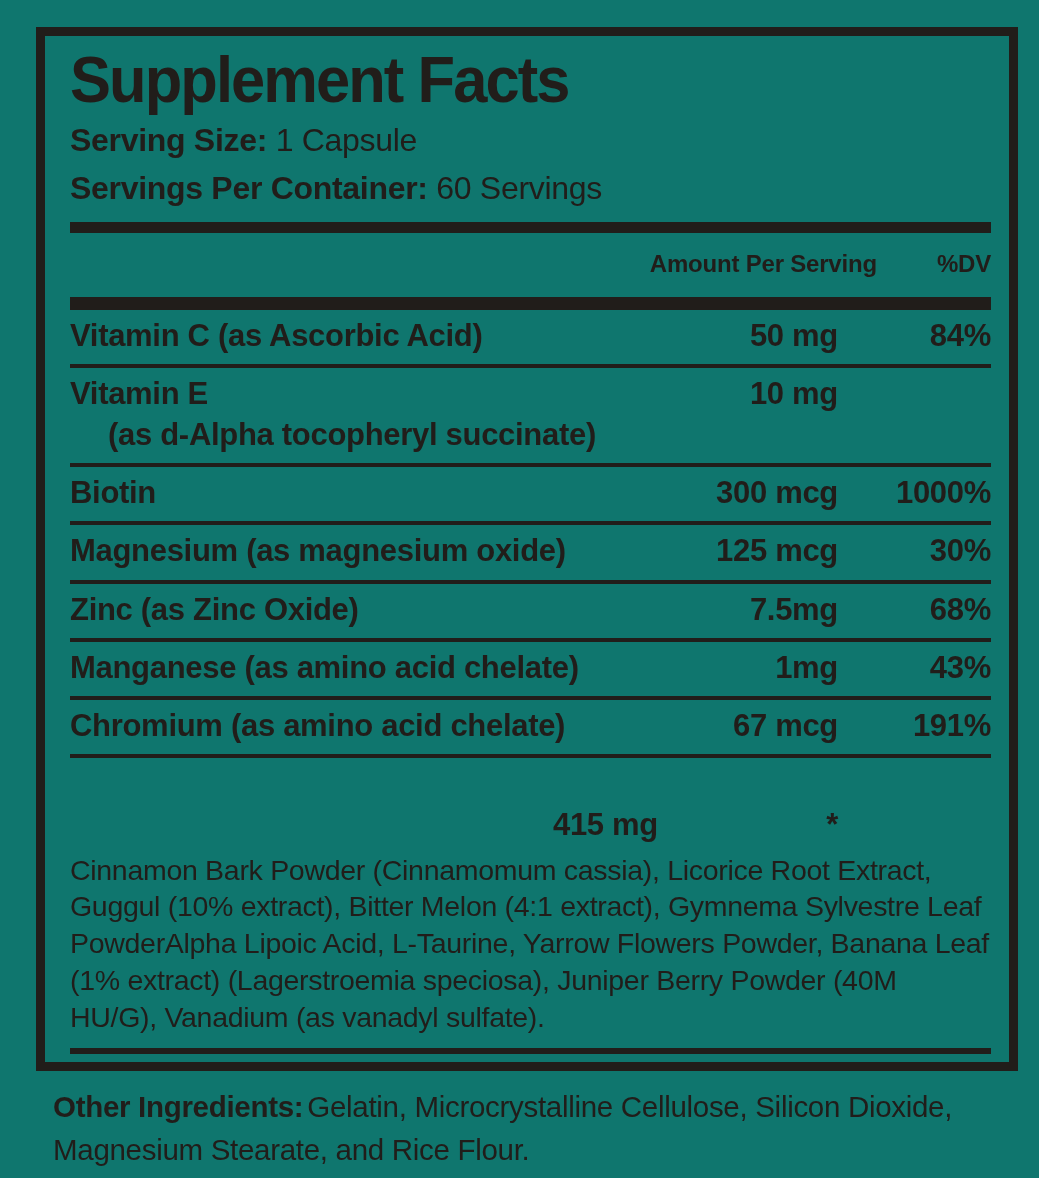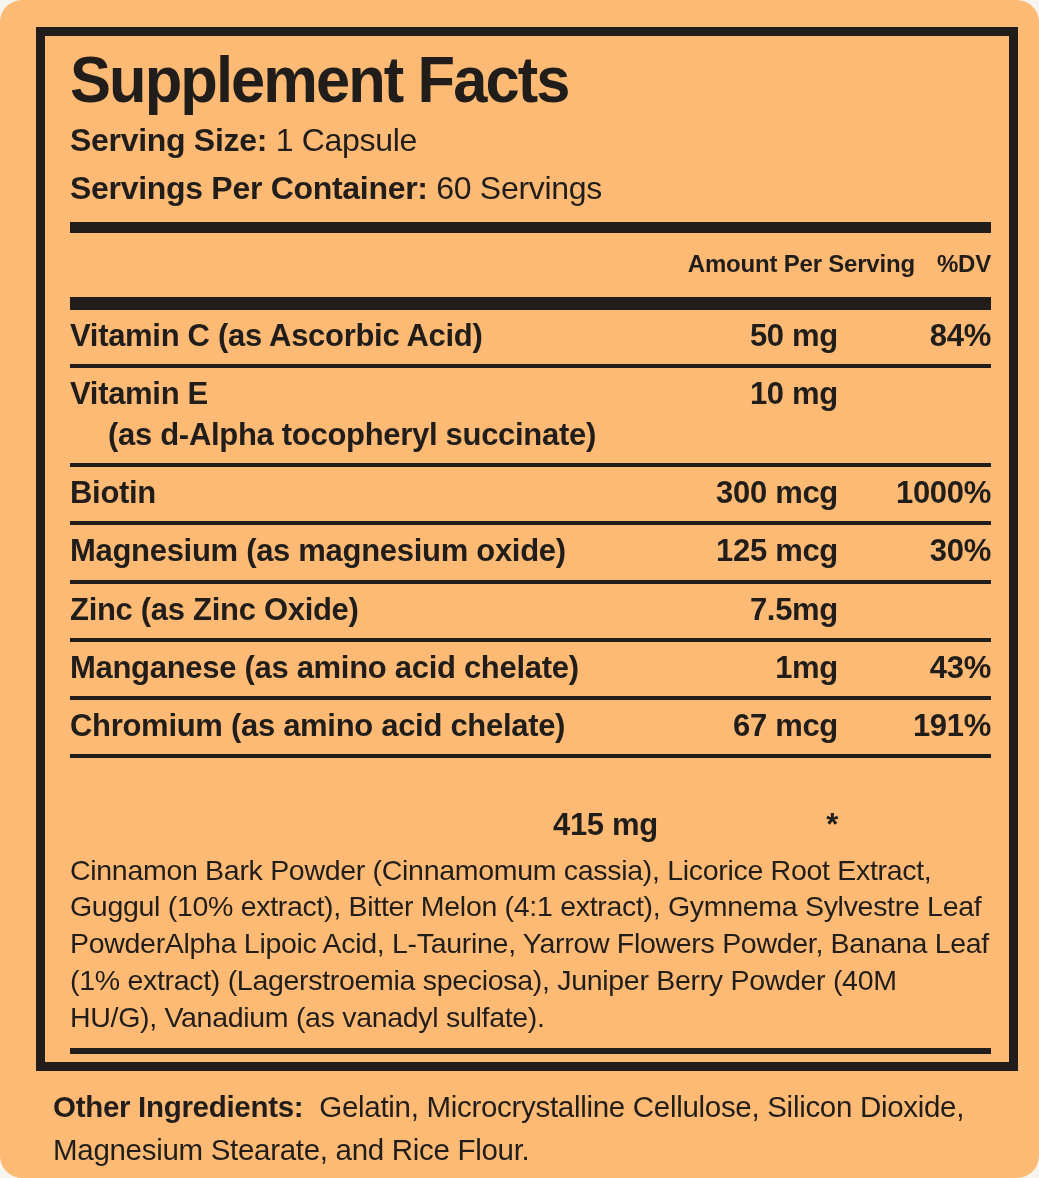--- a/index.html
+++ b/index.html
@@ -7,23 +7,22 @@
     padding: 0;
     background: #f6f4ef;
     font-family: "Liberation Sans", "DejaVu Sans", sans-serif;
     color: #211d1a;
     -webkit-font-smoothing: antialiased;
   }
   .stage {
     position: relative;
     width: 1039px;
     height: 1178px;
-    background: #fdba74;
+    background: #0f766e;
     overflow: hidden;
-    border-radius: 22px;
   }
   .label-box {
     position: absolute;
     left: 36px;
     top: 27px;
     width: 982px;
     height: 1044px;
     box-sizing: border-box;
     border: 9px solid #211d1a;
     padding: 0 18px 0 25px;
@@ -50,21 +49,21 @@
   .thick-bar {
     height: 11px;
     background: #211d1a;
     margin-top: 14px;
   }
   .thick-bar.lower { height: 13px; margin-top: 0; }
   .col-header {
     display: flex;
     justify-content: flex-end;
     align-items: baseline;
-    gap: 22px;
+    gap: 60px;
     padding: 17px 0 19px 0;
     font-size: 24px;
     font-weight: 700;
     letter-spacing: -0.2px;
   }
   .n-row {
     display: grid;
     grid-template-columns: 1fr 180px 153px;
     align-items: start;
     padding: 6px 0 8px 0;
@@ -103,21 +102,21 @@
   }
   .other-ingredients {
     position: absolute;
     left: 53px;
     top: 1085px;
     width: 966px;
     font-size: 29.5px;
     line-height: 1.47;
     letter-spacing: -0.3px;
   }
-  .other-ingredients .lbl { font-weight: 700; margin-right: 16px; }
+  .other-ingredients .lbl { font-weight: 700; margin-right: 4px; }
 </style>
 </head>
 <body>
 
 <div class="stage">
 
   <div class="label-box">
 
     <h1 class="sf-title">Supplement Facts</h1>
 
@@ -162,20 +161,21 @@
 
     <div class="n-row">
       <div class="nm">Magnesium (as magnesium oxide)</div>
       <div class="amt">125 mcg</div>
       <div class="dv">30%</div>
     </div>
 
     <div class="n-row">
       <div class="nm">Zinc (as Zinc Oxide)</div>
       <div class="amt">7.5mg</div>
+      <div class="dv">68%</div>
     </div>
 
     <div class="n-row">
       <div class="nm">Manganese (as amino acid chelate)</div>
       <div class="amt">1mg</div>
       <div class="dv">43%</div>
     </div>
 
     <div class="n-row">
       <div class="nm">Chromium (as amino acid chelate)</div>

